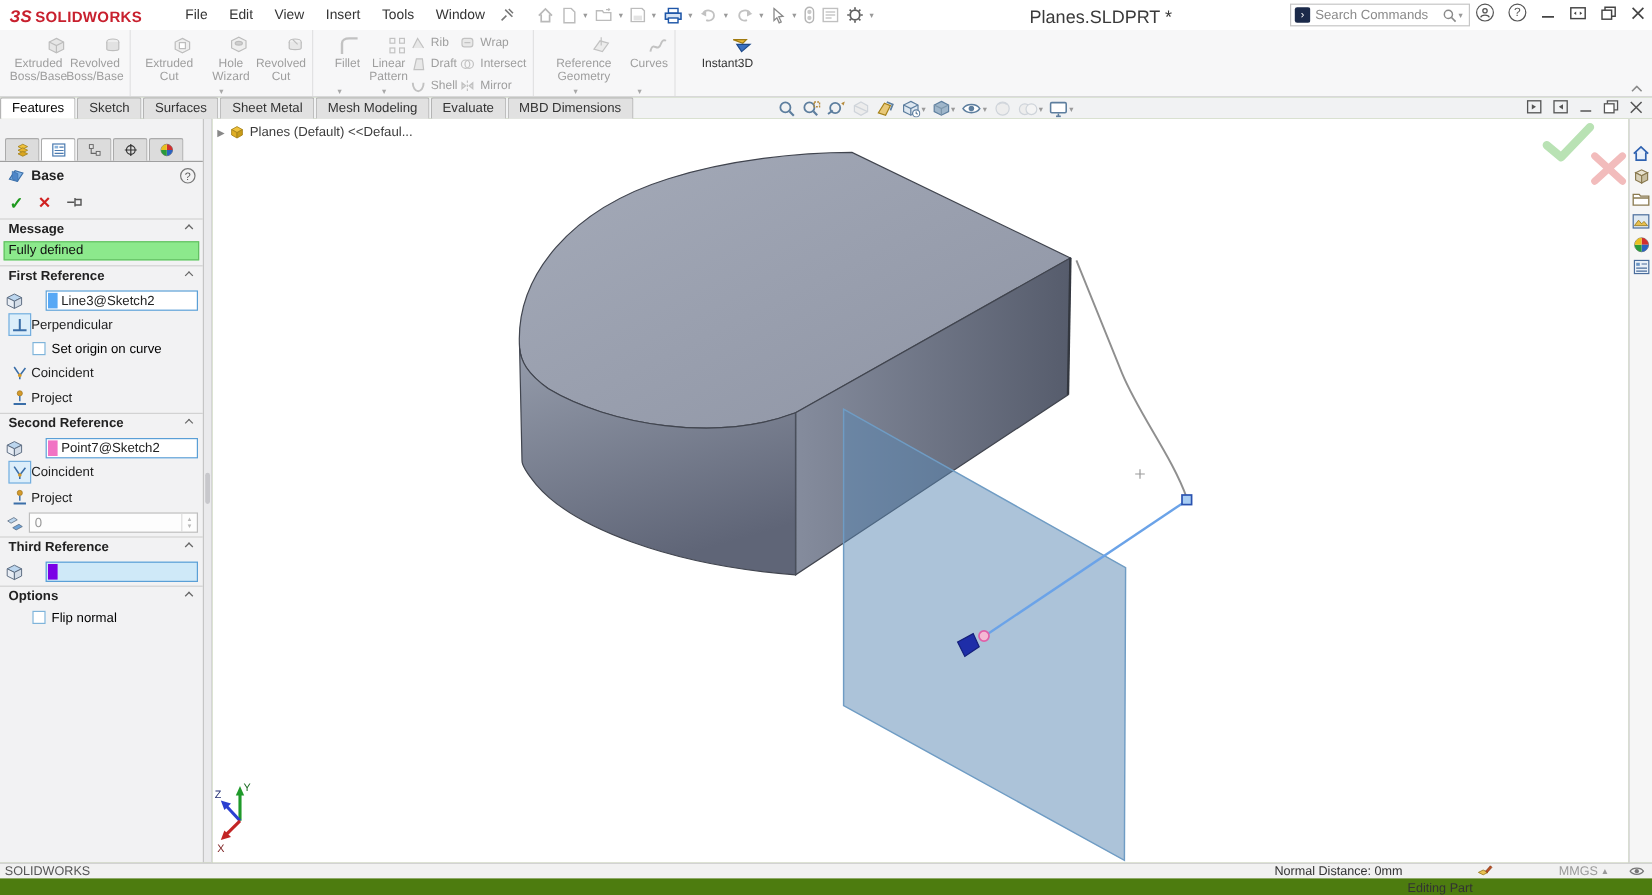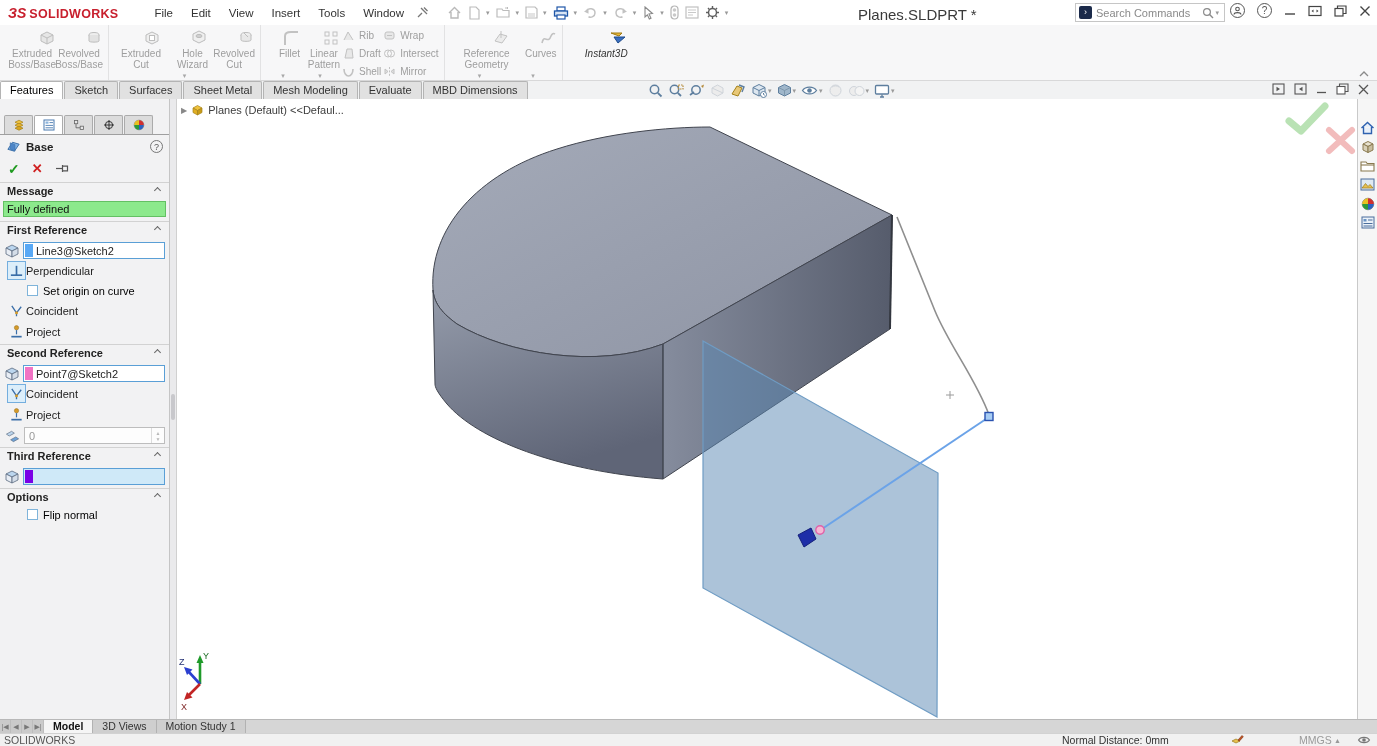--- a/index.html
+++ b/index.html
@@ -26,21 +26,21 @@
   .tb-right { position:absolute; right:6px; top:3px; display:flex; align-items:center; gap:12px; }
   .circle-ico { width:15px; height:15px; border:1.3px solid #555; border-radius:50%; display:flex; align-items:center; justify-content:center; font-size:10px; color:#555; }
 
   
   .ribbon { height:56px; background:#f7f7f8; border-bottom:1px solid #d8d8d9; display:flex; padding-left:4px; position:relative; }
   .rib-group { display:flex; padding:1px 5px 0 5px; border-right:1px solid #e2e2e3; position:relative; }
   .rib-big { width:47px; display:flex; flex-direction:column; align-items:flex-end; padding-top:3px; position:relative; }
   .rib-big.wide { width:60px; }
   .rib-ico { height:18px; display:flex; align-items:center; }
   .rib-lbl { font-size:10px; color:#9e9e9e; text-align:center; line-height:10.5px; white-space:pre-line; margin-top:2px; }
-  .rib-lbl.en { color:#333;font-style:italic; }
+  .rib-lbl.en { color:#333; }
   .rib-stack { display:flex; flex-direction:column; margin-left:2px; padding-top:1px; }
   .rib-small { display:flex; align-items:center; height:18px; gap:4px; }
   .rib-small .lbl { font-size:10px; color:#9e9e9e; white-space:nowrap; }
   .rib-caret { position:absolute; bottom:0; left:50%; transform:translateX(-50%); font-size:7px; color:#a8a8a8; }
   .rib-collapse { position:absolute; right:8px; bottom:3px; }
 
   
   .tabrow { height:18px; background:#f1f2f3; display:flex; position:relative; }
   .ftab { padding:0 9px; font-size:11px; color:#333; background:#e1e1e1; border:1px solid #b4b4b4; border-bottom:none; line-height:16px; margin-right:1px; border-radius:2px 2px 0 0; }
   .ftab.active { background:#fff; color:#000; }
@@ -57,21 +57,21 @@
   .pm-tab { width:29px; display:flex; align-items:center; justify-content:center; background:#dcdcdc; border:1px solid #ababab; border-bottom:none; border-radius:2px 2px 0 0; }
   .pm-tab.active { background:#fff; position:relative; top:0; }
   .pm-title { height:23px; display:flex; align-items:center; gap:5px; padding:0 6px; }
   .pm-title .t { font-weight:bold; font-size:11.5px; color:#222; }
   .pm-actions { height:21px; display:flex; align-items:center; gap:12px; padding-left:8px; }
   .ok-glyph { color:#1f9a1f; font-weight:bold; font-size:14px; }
   .cancel-glyph { color:#d02020; font-weight:bold; font-size:13px; }
   .grp-h { display:flex; align-items:center; height:16px; padding:0 7px; border-top:1px solid #d2d2d2; margin-top:3px; font-weight:bold; color:#222; }
   .chev { width:5px; height:5px; border-left:1.4px solid #666; border-top:1.4px solid #666; transform:rotate(45deg); margin-left:auto; margin-right:2px; }
   .msg-box { margin:3px 3px 4px 3px; height:16px; background:#8ce98c; border:1px solid #63c063; line-height:14px; padding-left:3px; color:#111; }
-  .sel-row { display:flex; align-items:center; gap:3px; margin:5px 4px 2px 4px; }
+  .sel-row { display:flex; align-items:center; gap:18px; margin:5px 4px 2px 4px; }
   .sel-box { flex:1; height:17px; background:#fff; border:1px solid #5a9fd6; display:flex; align-items:center; }
   .sel-box.active { background:#cfe9f8; }
   .swatch { width:8px; height:13px; margin-left:1px; flex:none; }
   .sel-val { padding-left:3px; color:#222; white-space:nowrap; overflow:hidden; }
   .con-row { display:flex; align-items:center; gap:0; margin:2px 0 2px 7px; }
   .icon-btn { width:19px; height:19px; display:flex; align-items:center; justify-content:center; border:1px solid transparent; }
   .icon-btn.selected { background:#dceefa; border:1px solid #74aede; }
   .con-lbl { color:#222; }
   .chk-row { display:flex; align-items:center; gap:5px; margin:3px 0 3px 27px; height:15px; }
   .chk { width:11px; height:11px; background:#fff; border:1px solid #7fb4da; flex:none; }
@@ -835,31 +835,20 @@
       <span class="tp-btn">
           <svg width="14" height="13" viewBox="0 0 14 13">
             <rect x="1" y="1" width="12" height="11" fill="#eaf1f8" stroke="#4a6d9c"></rect>
             <rect x="2.5" y="3" width="3" height="2.5" fill="#6a94c4"></rect>
             <path d="M7 4 H11.5 M2.5 7.5 H11.5 M2.5 10 H11.5" stroke="#4a6d9c" stroke-width="1"></path>
           </svg>
         </span>
     </div>
   </div>
 
-  <div class="bottomtabs">
-    <div class="bt-nav">
-      <span>|◀</span>
-      <span>◀</span>
-      <span>▶</span>
-      <span>▶|</span>
-    </div>
-    <span class="btab active">Model</span>
-    <span class="btab">3D Views</span>
-    <span class="btab">Motion Study 1</span>
-  </div>
 
   <div class="statusbar">
     <span class="sb-app">SOLIDWORKS</span>
     <span class="sb-nd">Normal Distance: 0mm</span>
     <span class="sb-mode">Editing Part</span>
     <span class="sb-edit-ico">
         <svg width="14" height="12" viewBox="0 0 14 12">
           <path d="M2 7 L6 5 L10 7 L6 9 Z" fill="#e8c050" stroke="#9a7a1a" stroke-width=".7"></path>
           <path d="M8 6 L12 1.5 L13.3 2.8 L9.3 7.2 Z" fill="#c05020" stroke="#7a3010" stroke-width=".6"></path>
         </svg>

